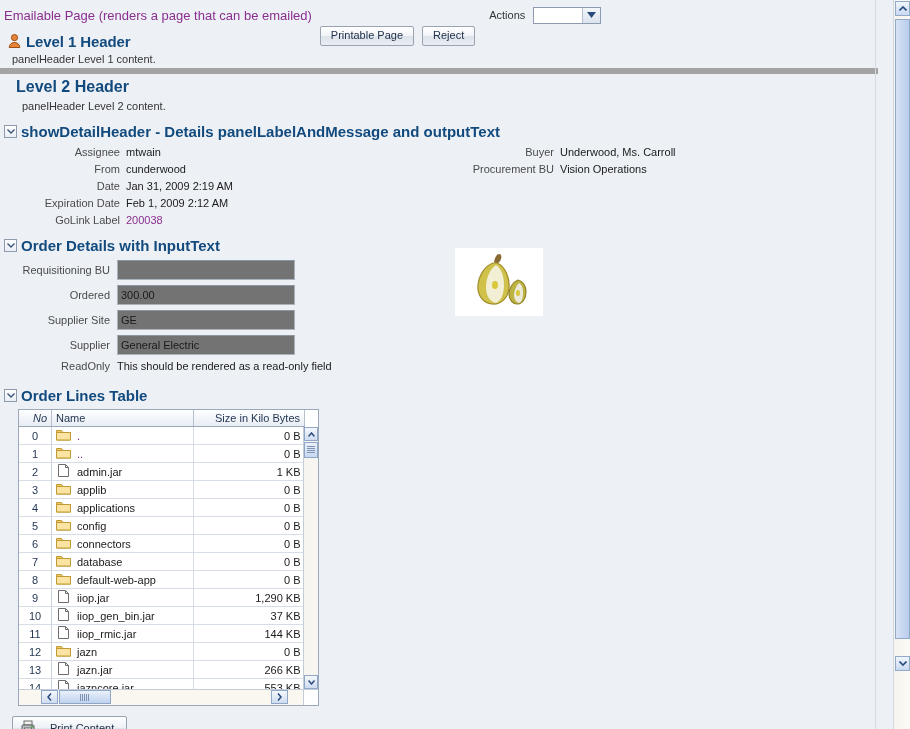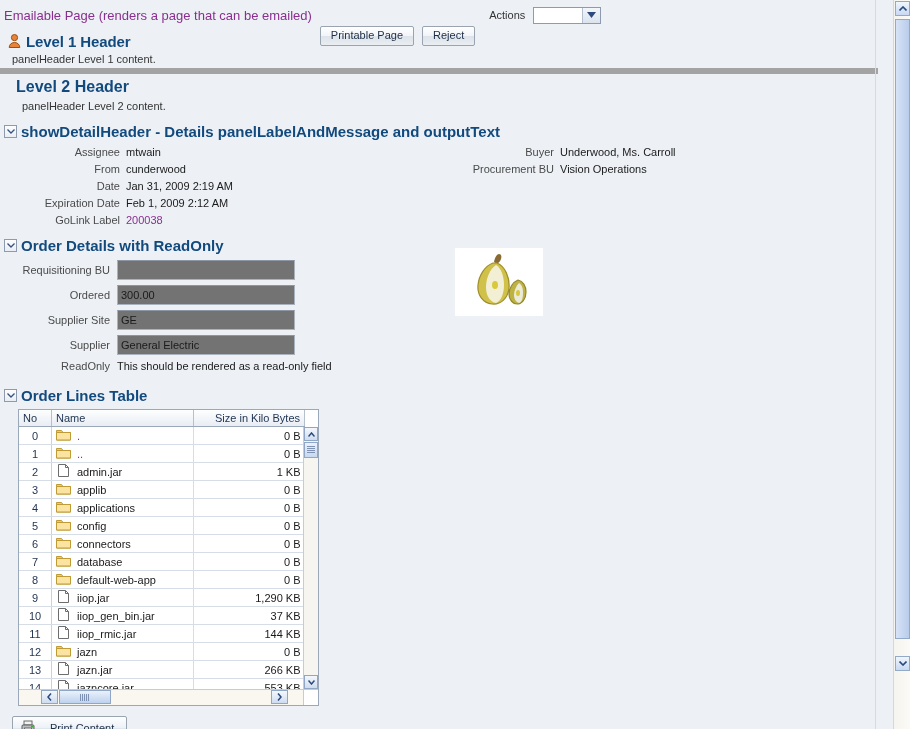--- a/index.html
+++ b/index.html
@@ -222,21 +222,21 @@
     background: linear-gradient(#fdfefe, #e8edf4);
     border-right: 1px solid #b6c0cd;
     border-bottom: 1px solid #9aa8ba;
     font-size: 11px;
     font-weight: normal;
     color: #1f3350;
     height: 16px;
     padding: 0 4px;
     white-space: nowrap;
   }
-  table.grid th.c-no { width: 24px; text-align: left; }
+  table.grid th.c-no { width: 24px; text-align: right; font-style: italic; }
   table.grid th.c-name { text-align: left; }
   table.grid th.c-size { width: 102px; text-align: right; }
   table.grid td {
     border-bottom: 1px solid #d7dde6;
     border-right: 1px solid #d7dde6;
     font-size: 11px;
     height: 17px;
     padding: 0 4px;
     color: #1a1a1a;
     white-space: nowrap;
@@ -438,21 +438,21 @@
     </div>
   </div>
 
   <div class="section">
     <div class="sdh-title-row">
       <span class="disclosure">
         <svg width="8" height="5" viewBox="0 0 8 5">
             <path d="M0.5 0.5 L4 4 L7.5 0.5" fill="none" stroke="#36527c" stroke-width="1.3"></path>
           </svg>
       </span>
-      <span class="sdh-title">Order Details with ReadOnly</span>
+      <span class="sdh-title">Order Details with InputText</span>
     </div>
 
     <div style="padding-top:6px;">
       <div class="form-row">
         <span class="lbl">Requisitioning BU</span>
         <input class="txt" type="text" value="" style="">
       </div>
       <div class="form-row">
         <span class="lbl">Ordered</span>
         <input class="txt" type="text" value="300.00" style="">

